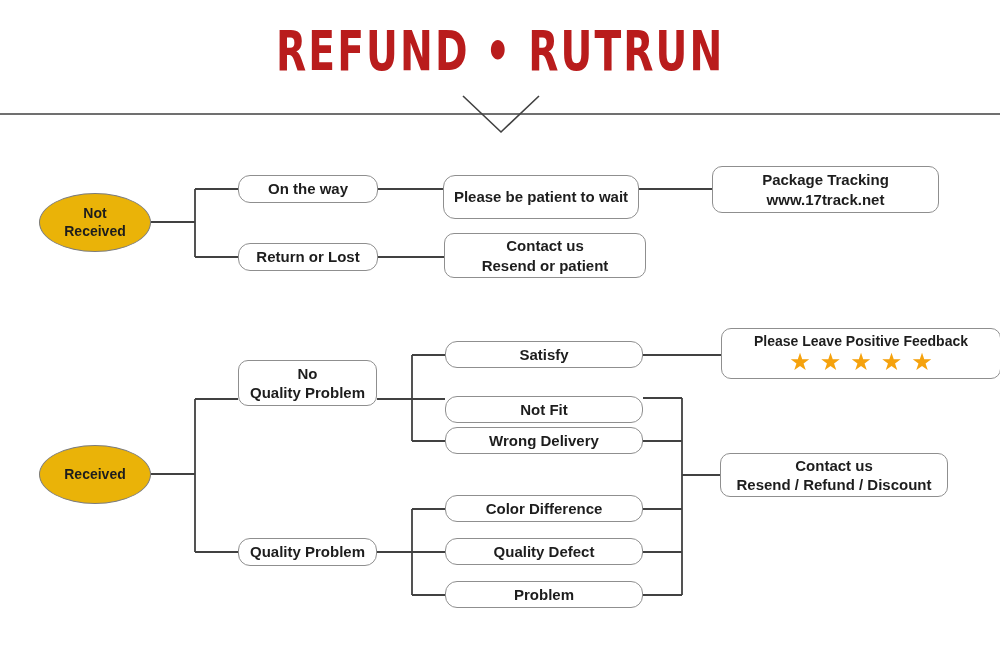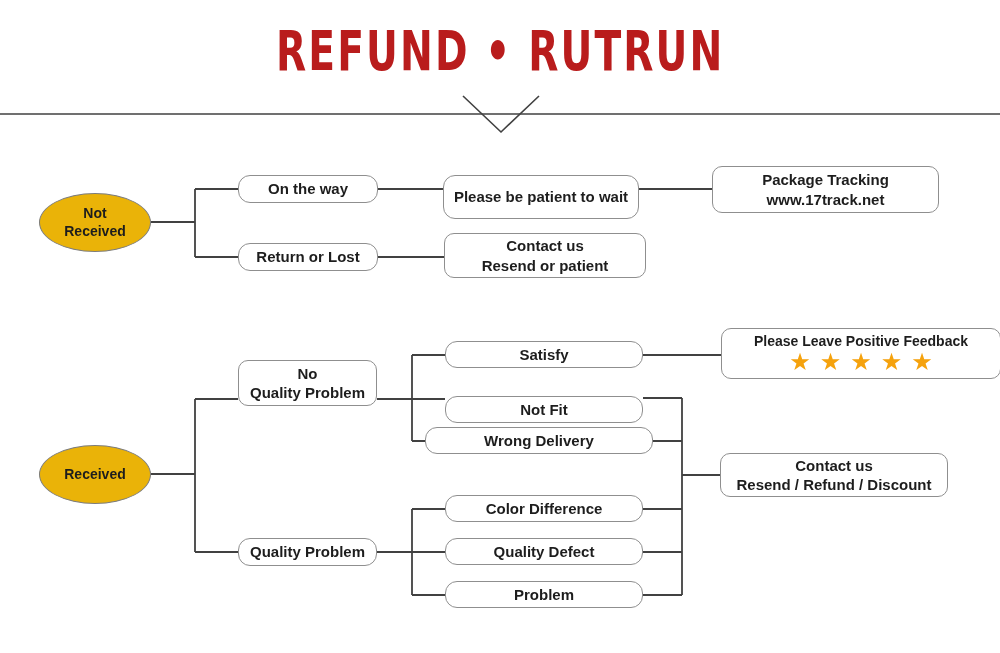--- a/index.html
+++ b/index.html
@@ -37,21 +37,21 @@
   .n-return-lost    { left:238px; top:243px; width:140px; height:28px; }
   .n-patient        { left:443px; top:175px; width:196px; height:44px; }
   .n-tracking       { left:712px; top:166px; width:227px; height:47px; }
   .n-contact-resend { left:444px; top:233px; width:202px; height:45px; }
   
   .n-received       { left:39px;  top:445px; width:112px; height:59px; }
   .n-no-quality     { left:238px; top:360px; width:139px; height:46px; }
   .n-quality-prob   { left:238px; top:538px; width:139px; height:28px; }
   .n-satisfy        { left:445px; top:341px; width:198px; height:27px; }
   .n-not-fit        { left:445px; top:384px; width:198px; height:27px;margin-top:12px; }
-  .n-wrong-delivery { left:425px; top:427px; width:228px; height:27px; }
+  .n-wrong-delivery { left:445px; top:427px; width:198px; height:27px; }
   .n-color-diff     { left:445px; top:495px; width:198px; height:27px; }
   .n-quality-defect { left:445px; top:538px; width:198px; height:27px; }
   .n-damage         { left:445px; top:581px; width:198px; height:27px; }
   .n-feedback       { left:721px; top:328px; width:280px; height:51px; justify-content:flex-start; padding-top:3px; }
   .n-contact-full   { left:720px; top:453px; width:228px; height:44px; }
   .n-feedback .fb-label { font-size:14px; font-weight:700; }
   .stars {
     font-family:"DejaVu Sans", sans-serif; font-size:24px; line-height:1.05;
     letter-spacing:9px; color:#F5A20D; text-indent:9px; font-weight:400;
   }

